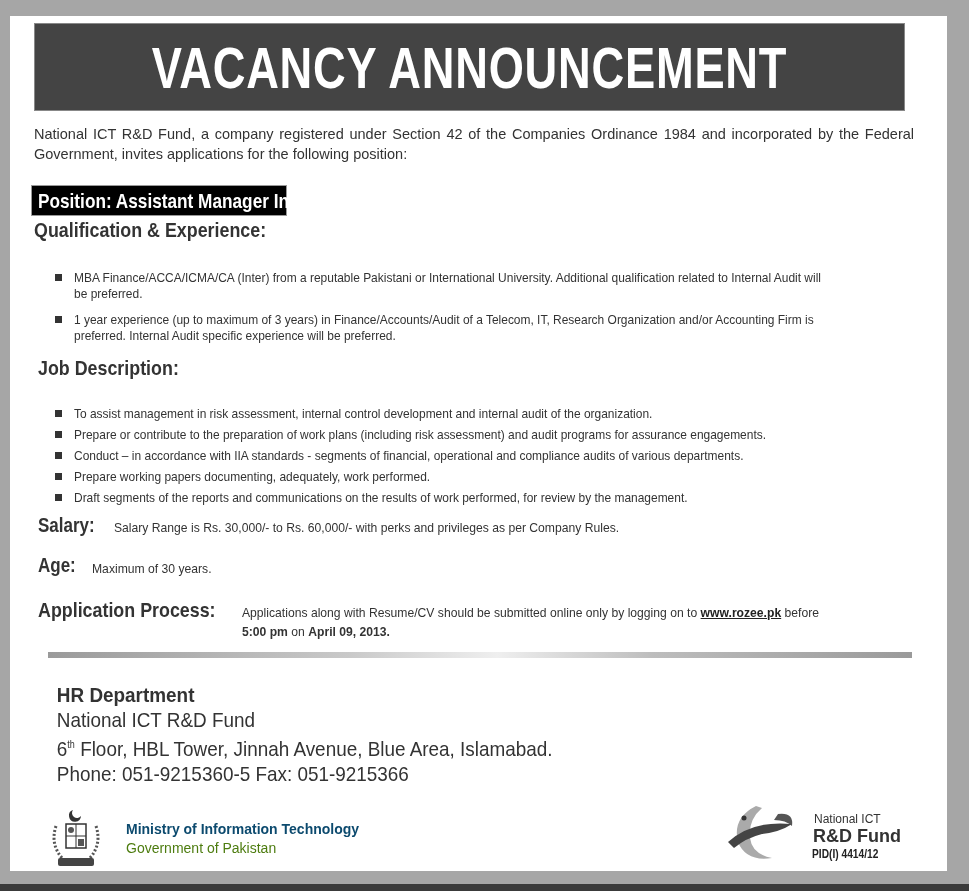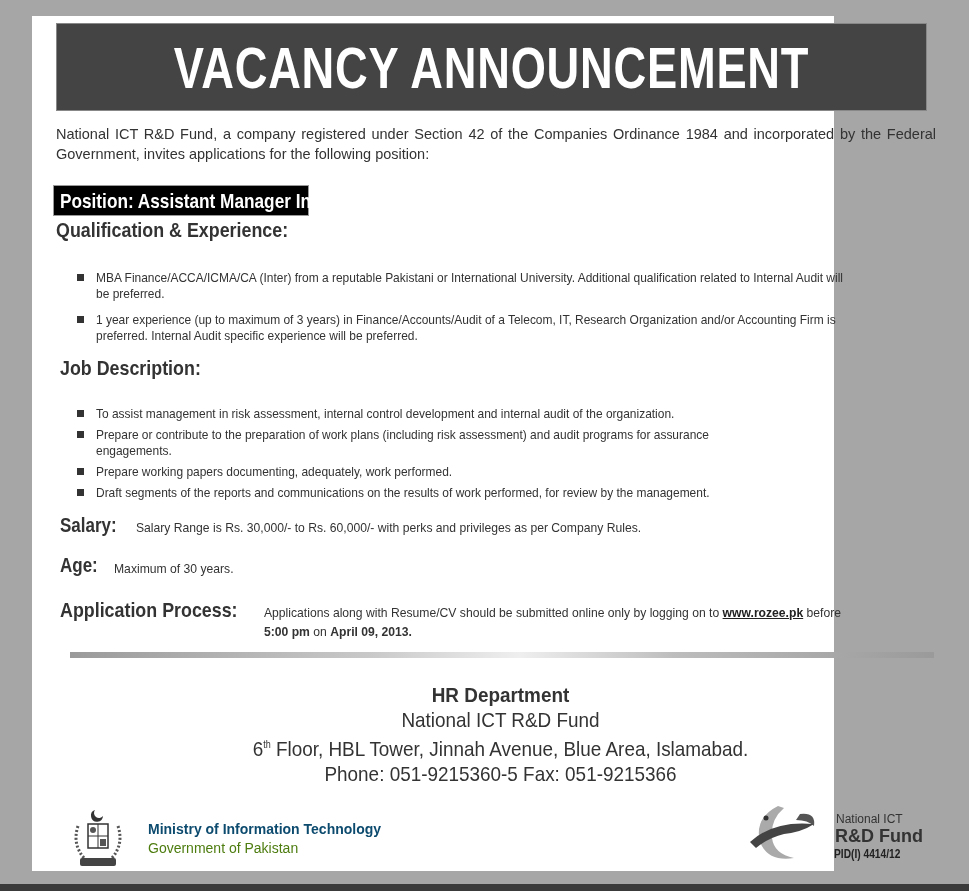--- a/index.html
+++ b/index.html
@@ -1,36 +1,36 @@
 <!DOCTYPE html>
 <html><head>
 <meta charset="utf-8">
 <style>
   html,body{margin:0;padding:0;}
   body{width:969px;height:891px;background:#a6a6a6;position:relative;overflow:hidden;font-family:"Liberation Sans",sans-serif;color:#222;}
-  .page{position:absolute;left:32px;top:16px;width:802px;height:855px;background:#fff;}
+  .page{position:absolute;left:10px;top:16px;width:937px;height:855px;background:#fff;}
   .bottom-strip{position:absolute;left:0;top:884px;width:969px;height:7px;background:#3a3a3a;}
   .banner{position:absolute;left:24px;top:7px;width:869px;height:86px;background:#444;border:1px solid #888;display:flex;align-items:center;justify-content:center;}
   .banner h1{margin:0;color:#fff;font-family:"Liberation Sans",sans-serif;font-weight:bold;font-size:58px;letter-spacing:1px;transform:scaleX(0.78);white-space:nowrap;}
   .intro{position:absolute;left:24px;top:108px;width:880px;font-size:14.5px;line-height:20px;color:#333;text-align:justify;transform-origin:left top;}
   .intro span{display:inline;}
   .position-bar{position:absolute;left:21px;top:169px;width:254px;height:29px;background:#000000;border:1px solid #999;}
   .position-bar span{position:absolute;left:6px;top:3px;color:#fff;font-weight:bold;font-size:21px;white-space:nowrap;transform:scaleX(0.82);transform-origin:left center;}
   .h2{position:absolute;font-weight:bold;color:#333;font-size:21px;white-space:nowrap;transform:scaleX(0.85);transform-origin:left center;}
   ul.list{position:absolute;margin:12px;padding:0;list-style:none;font-size:13px;color:#333;}
   ul.list li{position:relative;padding-left:24px;line-height:16px;}
   ul.list li .bullet{position:absolute;left:5px;top:4px;width:7px;height:7px;background:#333;}
   ul.list li .txt{display:inline-block;transform:scaleX(0.92);transform-origin:left center;white-space:normal;}
   .qual li{width:820px;margin-bottom:10px;line-height:20px;}
   .qual li .bullet{top:6px;}
   .job li{margin-bottom:5px;white-space:nowrap;}
   .inline-label{position:absolute;font-weight:bold;color:#333;white-space:nowrap;}
   .inline-text{position:absolute;font-size:13.5px;color:#333;white-space:nowrap;transform:scaleX(0.9);transform-origin:left center;}
   .divider{position:absolute;left:38px;top:636px;width:864px;height:6px;background:linear-gradient(90deg,#9a9a9a 0%,#c9c9c9 35%,#efefef 52%,#bdbdbd 70%,#9a9a9a 100%);}
-  .contact{position:absolute;left:0;top:666px;width:937px;text-align:center;color:#333;}
+  .contact{position:absolute;left:0;top:666px;width:937px;color:#333;}
   .contact div{white-space:nowrap;font-size:21px;line-height:25px;transform:scaleX(0.9);}
   .contact .hr{font-weight:bold;}
   sup{font-size:10px;}
   .ministry{position:absolute;left:36px;top:790px;}
   .ministry .emblem{position:absolute;left:0;top:0;width:60px;height:64px;}
   .ministry .m1{position:absolute;left:80px;top:15px;font-weight:bold;font-size:14px;color:#0c4a6e;white-space:nowrap;}
   .ministry .m2{position:absolute;left:80px;top:34px;font-size:14px;color:#4d7c0f;white-space:nowrap;}
   .fund{position:absolute;left:712px;top:782px;}
   .fund .logo{position:absolute;left:0;top:0;width:90px;height:66px;}
   .fund .f1{position:absolute;left:92px;top:14px;font-size:12px;color:#333;white-space:nowrap;}
@@ -72,20 +72,24 @@
   <div class="h2" style="left:28px;top:340px;">Job Description:</div>
 
   <ul class="list job" style="left:28px;top:378px;">
     <li>
       <span class="bullet"></span>
       <span class="txt">To assist management in risk assessment, internal control development and internal audit of the organization.</span>
     </li>
     <li>
       <span class="bullet"></span>
       <span class="txt">Prepare or contribute to the preparation of work plans (including risk assessment) and audit programs for assurance engagements.</span>
+    </li>
+    <li>
+      <span class="bullet"></span>
+      <span class="txt">Conduct – in accordance with IIA standards - segments of financial, operational and compliance audits of various departments.</span>
     </li>
     <li>
       <span class="bullet"></span>
       <span class="txt">Prepare working papers documenting, adequately, work performed.</span>
     </li>
     <li>
       <span class="bullet"></span>
       <span class="txt">Draft segments of the reports and communications on the results of work performed, for review by the management.</span>
     </li>
   </ul>

